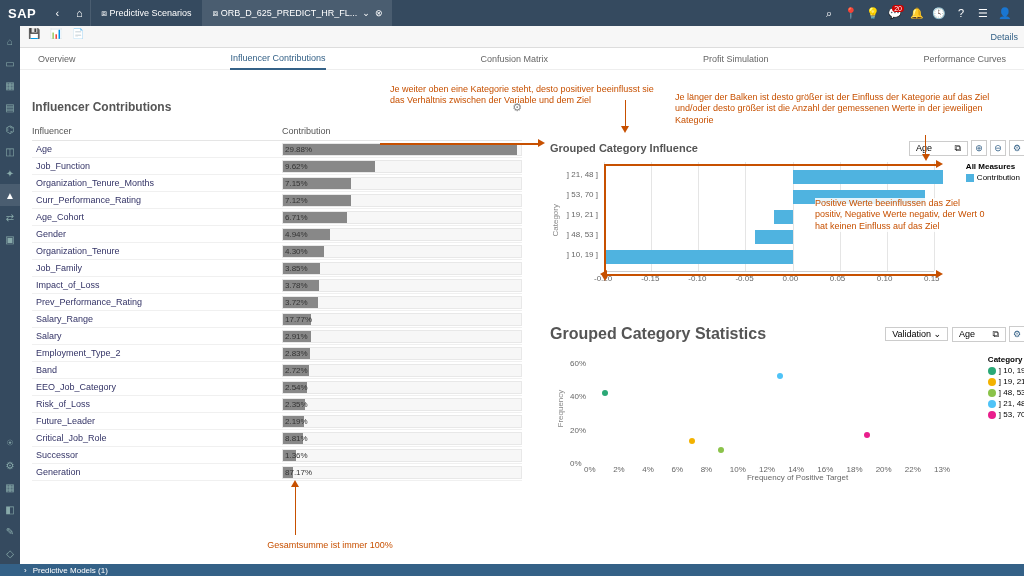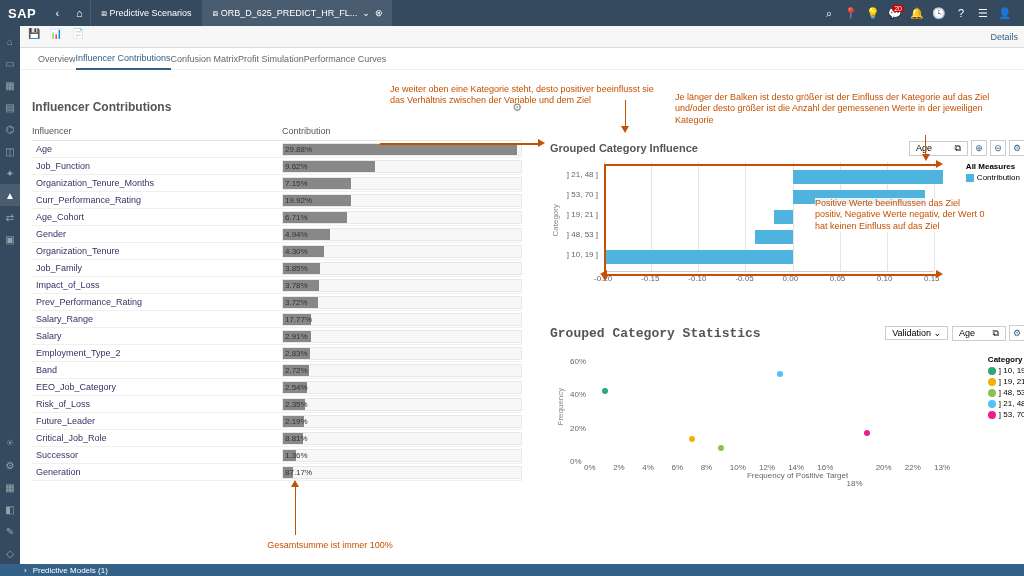--- a/index.html
+++ b/index.html
@@ -13,21 +13,21 @@
 .badge { position:absolute; top:-2px; right:2px; background:#cc0000; font-size:7px; padding:0 2px; border-radius:6px; }
 .toolbar { height:22px; background:#f7f7f7; border-bottom:1px solid #ddd; display:flex; align-items:center; padding:0 6px; gap:4px; }
 .toolbar .tb { width:18px; height:18px; font-size:10px; color:#666; text-align:center; cursor:pointer; }
 .toolbar .spacer { flex:1; }
 .toolbar .details { font-size:9px; color:#346187; cursor:pointer; }
 .leftbar { position:absolute; left:0; top:26px; bottom:12px; width:20px; background:#354a5f; display:flex; flex-direction:column; padding-top:4px; }
 .leftbar .li { width:20px; height:22px; display:flex; align-items:center; justify-content:center; color:#8aa; font-size:10px; cursor:pointer; }
 .leftbar .li.active { background:#4a5d70; color:#fff; }
 .leftbar .sep { flex:1; }
 .main { position:absolute; left:20px; right:0; top:48px; bottom:12px; background:#fff; display:flex; flex-direction:column; }
-.tabs { height:22px; display:flex; align-items:center; padding:0 18px; gap:0; border-bottom:1px solid #eee; }
+.tabs { height:22px; display:flex; align-items:center; padding:0 18px; gap:0; border-bottom:1px solid #eee;justify-content:space-between; }
 .tabs .t { font-size:9px; color:#666; cursor:pointer; height:22px; display:flex; align-items:center; }
 .tabs .t.active { color:#346187; border-bottom:2px solid #346187; }
 .content { flex:1; position:relative; overflow:hidden; }
 .panel-title { font-size:12px; font-weight:bold; color:#555; }
 .ic-panel { position:absolute; left:12px; top:30px; width:490px; }
 .ic-header { display:flex; font-size:9px; color:#555; padding:4px 0; border-bottom:1px solid #e5e5e5; }
 .ic-header .c1 { width:250px; }
 .ic-row { display:flex; align-items:center; height:17px; border-bottom:1px solid #f0f0f0; font-size:9px; }
 .ic-row .c1 { width:250px; color:#336; padding-left:4px; }
 .ic-row .bar-wrap { flex:1; height:13px; background:#f7f7f7; border:1px solid #e8e8e8; position:relative; }
@@ -148,21 +148,21 @@
             <div class="c1">Organization_Tenure_Months</div>
             <div class="bar-wrap">
               <div class="bar" style="width:28.6%"></div>
               <div class="blabel">7.15%</div>
             </div>
           </div>
           <div class="ic-row">
             <div class="c1">Curr_Performance_Rating</div>
             <div class="bar-wrap">
               <div class="bar" style="width:28.5%"></div>
-              <div class="blabel">19.92%</div>
+              <div class="blabel">7.12%</div>
             </div>
           </div>
           <div class="ic-row">
             <div class="c1">Age_Cohort</div>
             <div class="bar-wrap">
               <div class="bar" style="width:26.8%"></div>
               <div class="blabel">6.71%</div>
             </div>
           </div>
           <div class="ic-row">
@@ -343,42 +343,42 @@
       <div class="arrow-r" style="left:386px;top:130px;"></div>
       <div class="arrow-l" style="left:50px;top:130px;"></div>
       <div class="arrow-down" style="left:372px;top:14px;"></div>
       <div class="oline" style="left:375px;top:-5px;width:1px;height:22px;"></div>
 
       <div class="annot" style="left:265px;top:58px;width:170px;font-size:9px;background:rgba(255,255,255,0.85);">Positive Werte beeinflussen das Ziel positiv, Negative Werte negativ, der Wert 0 hat keinen Einfluss auf das Ziel</div>
     </div>
 
     <div class="gcs">
       <div class="gci-head">
-        <div class="panel-title" style="font-size:13px;font-family:Liberation Mono, monospace;">Grouped Category Statistics</div>
+        <div class="panel-title" style="font-size:16px;">Grouped Category Statistics</div>
         <div style="flex:1"></div>
         <div class="sel"><span>Validation</span>&nbsp;⌄</div>
         <div class="sel"><span>Age</span>&nbsp;&nbsp;&nbsp;&nbsp;&nbsp;&nbsp;&nbsp;⧉</div>
         <div class="btn">⚙</div>
       </div>
       <div class="scat" id="gcs-plot">
         <div class="yaxis" style="left:-10px;top:70px;font-size:8px;color:#888;transform:rotate(-90deg);position:absolute;">Frequency</div>
       <div class="axl" style="left: 0px; top: 106px;">0%</div>
           <div class="axl" style="left: 0px; top: 72.6667px;">20%</div>
           <div class="axl" style="left: 0px; top: 39.3333px;">40%</div>
           <div class="axl" style="left: 0px; top: 6px;">60%</div>
           <div class="axl" style="top: 112px; left: 14px;">0%</div>
           <div class="axl" style="top: 112px; left: 43.1667px;">2%</div>
           <div class="axl" style="top: 112px; left: 72.3333px;">4%</div>
           <div class="axl" style="top: 112px; left: 101.5px;">6%</div>
           <div class="axl" style="top: 112px; left: 130.667px;">8%</div>
           <div class="axl" style="top: 112px; left: 159.833px;">10%</div>
           <div class="axl" style="top: 112px; left: 189px;">12%</div>
           <div class="axl" style="top: 112px; left: 218.167px;">14%</div>
           <div class="axl" style="top: 112px; left: 247.333px;">16%</div>
-          <div class="axl" style="top: 112px; left: 276.5px; margin-top: 16px;">18%</div>
+          <div class="axl" style="top: 112px; left: 276.5px;">18%</div>
           <div class="axl" style="top: 112px; left: 305.667px;">20%</div>
           <div class="axl" style="top: 112px; left: 334.833px;">22%</div>
           <div class="axl" style="top: 112px; left: 364px;">13%</div>
           <div class="pt" style="left: 31.5833px; top: 37px; background: rgb(42, 168, 118);"></div>
           <div class="pt" style="left: 119.083px; top: 85.3333px; background: rgb(243, 178, 0);"></div>
           <div class="pt" style="left: 148.25px; top: 93.6667px; background: rgb(139, 195, 74);"></div>
           <div class="pt" style="left: 206.583px; top: 20.3333px; background: rgb(79, 195, 247);"></div>
           <div class="pt" style="left: 294.083px; top: 78.6667px; background: rgb(233, 30, 140);"></div>
         </div>
       <div style="text-align:center;font-size:8px;color:#666;margin-left:20px;">Frequency of Positive Target</div>

